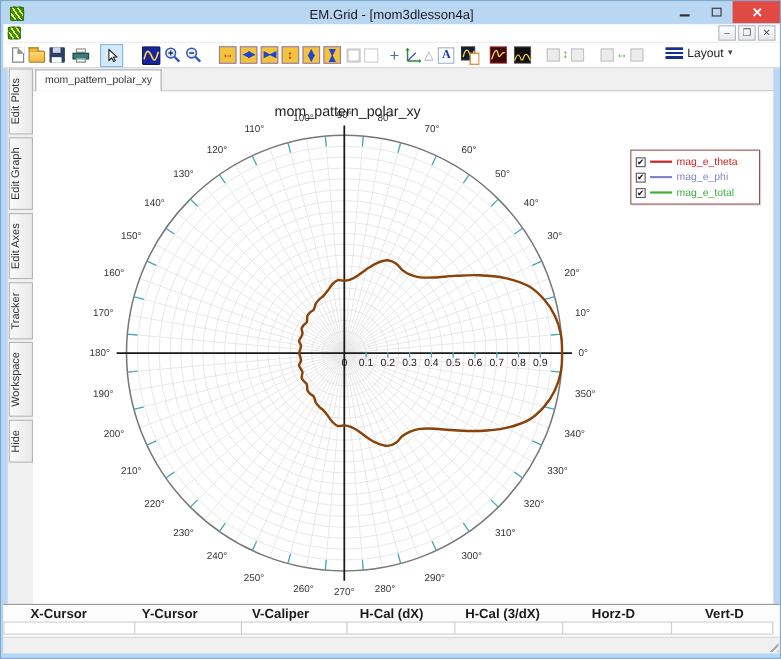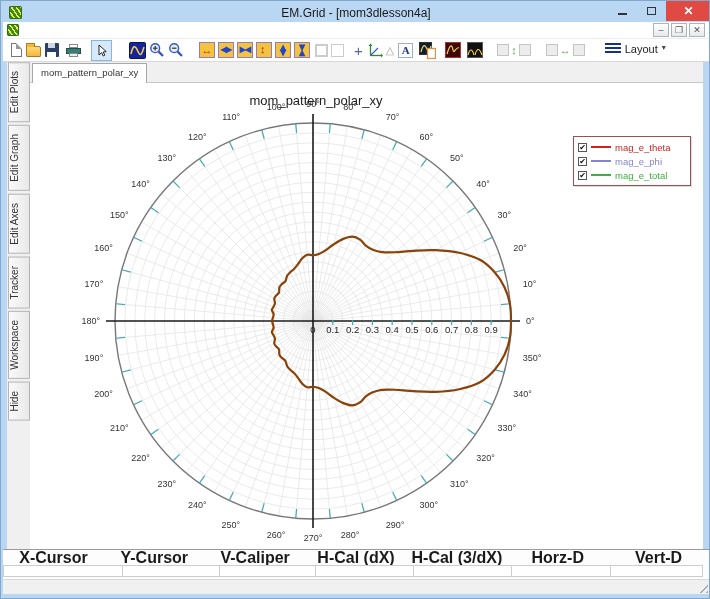--- a/index.html
+++ b/index.html
@@ -58,21 +58,21 @@
   .plotpage{position:absolute;left:29px;top:82px;width:673px;height:466px;background:#fff;}
   
   .legend{position:absolute;left:543px;top:53px;width:118px;background:#fff;border:1px solid #9a5050;box-shadow:1px 1px 0 #ddd;padding:3px 4px;}
   .leg-row{display:flex;align-items:center;height:14px;gap:4px;}
   .leg-check{width:9px;height:9px;border:1px solid #555;background:#fff;font-size:8px;line-height:8px;color:#111;text-align:center;}
   .leg-line{width:20px;height:2px;}
   .leg-label{font-size:9.5px;}
   
   .readout{position:absolute;left:2px;top:548px;width:706px;height:30px;background:#fdfdfd;border-top:1px solid #9b9b9b;}
   .ro-labels{display:flex;height:15px;align-items:center;}
-  .ro-label{flex:1 1 0;text-align:center;font-size:16px;font-weight:bold;color:#1a1a1a;}
+  .ro-label{flex:1 1 0;text-align:center;font-size:12px;font-weight:bold;color:#1a1a1a;}
   .ro-cells{display:flex;height:13px;}
   .ro-cell{height:12px;border:1px solid #cdcdcd;background:#fff;margin-right:-1px;}
   
   .statusbar{position:absolute;left:2px;top:578px;width:706px;height:15px;background:#f0f0f0;border-top:1px solid #d9d9d9;}
   .grip{position:absolute;right:1px;bottom:1px;width:12px;height:12px;clip-path:polygon(100% 0,100% 100%,0 100%);background:repeating-linear-gradient(-45deg,#ababab 0 1.5px,transparent 1.5px 4.5px);}
   svg text{font-family:"Liberation Sans",sans-serif;}
 </style>
 </head>
 <body>
 

